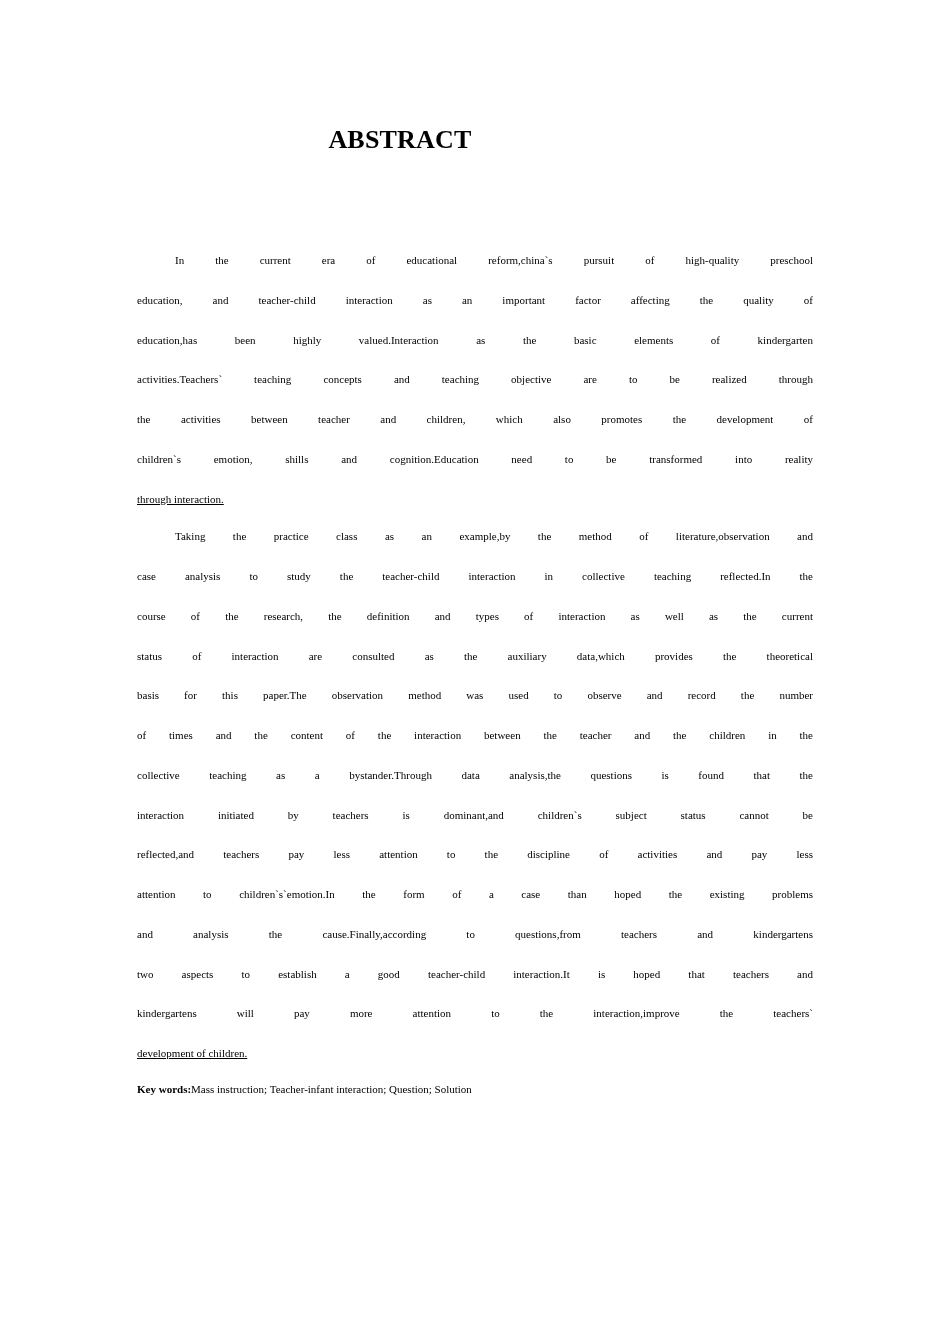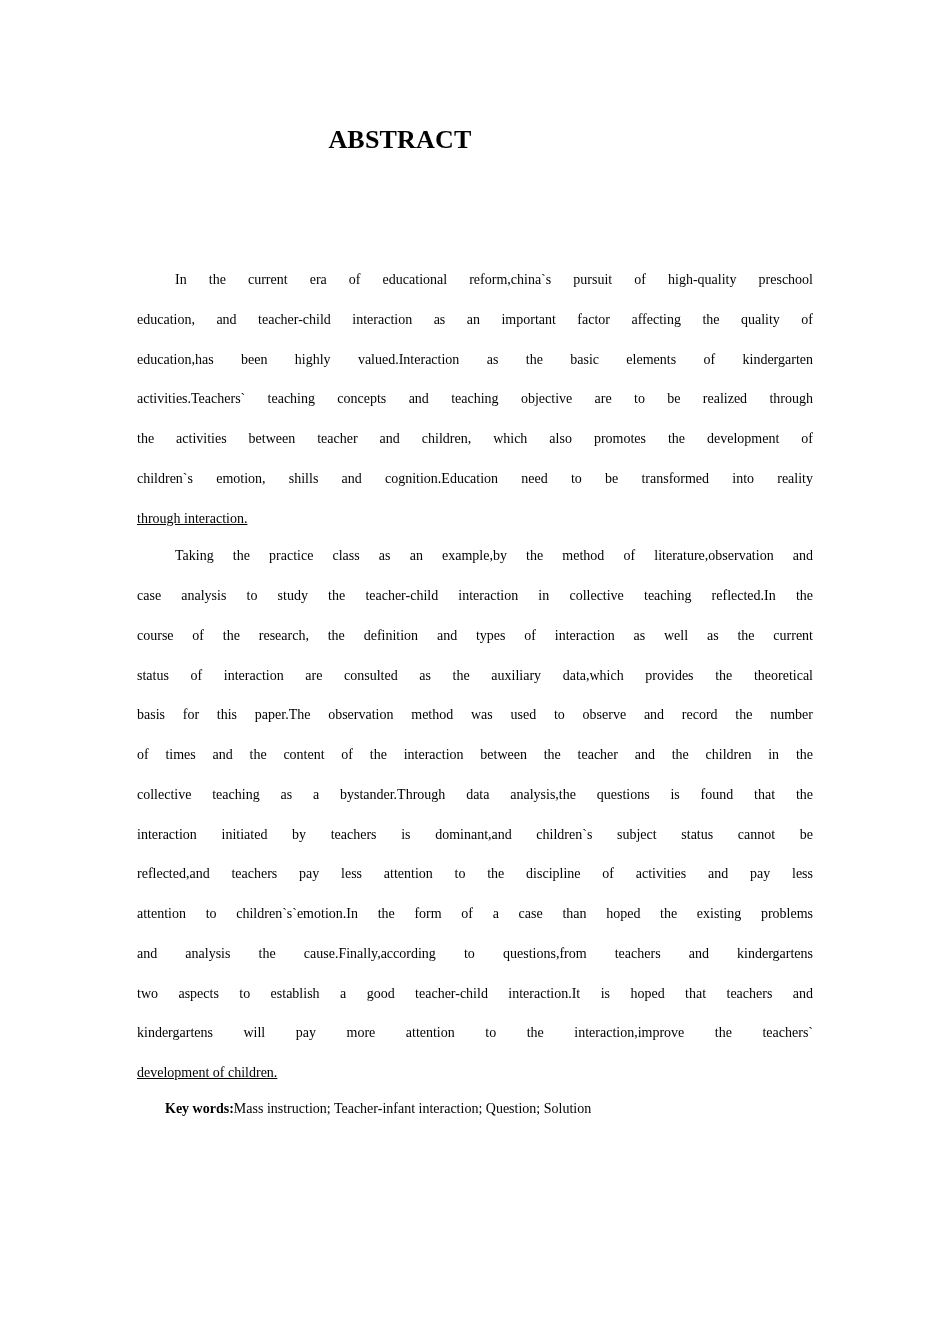--- a/index.html
+++ b/index.html
@@ -23,22 +23,22 @@
       text-align: center;
       font-weight: bold;
       font-size: 26px;
       line-height: 36px;
       letter-spacing: 0.2px;
     }
     .body-text {
       position: absolute;
       left: 137px;
       width: 676px;
-      top: 265px;
-      font-size: 14px;
+      top: 245px;
+      font-size: 11px;
     }
     .line {
       display: block;
       height: 39.75px;
       line-height: 30px;
       text-align: justify;
       text-align-last: justify;
       white-space: nowrap;
     }
     .line.last {
@@ -48,21 +48,20 @@
     .line.indent {
       text-indent: 38px;
     }
     .para2 {
       margin-top: -2px;
     }
     .keywords {
       display: block;
       line-height: 30px;
       margin-top: -4px;
-      margin-left: 28px;
     }
     .kw-label {
       font-weight: bold;
     }
   </style>
 </head>
 <body>
 
 <div>
   <h1 class="title" style="margin:0;">ABSTRACT</h1>

